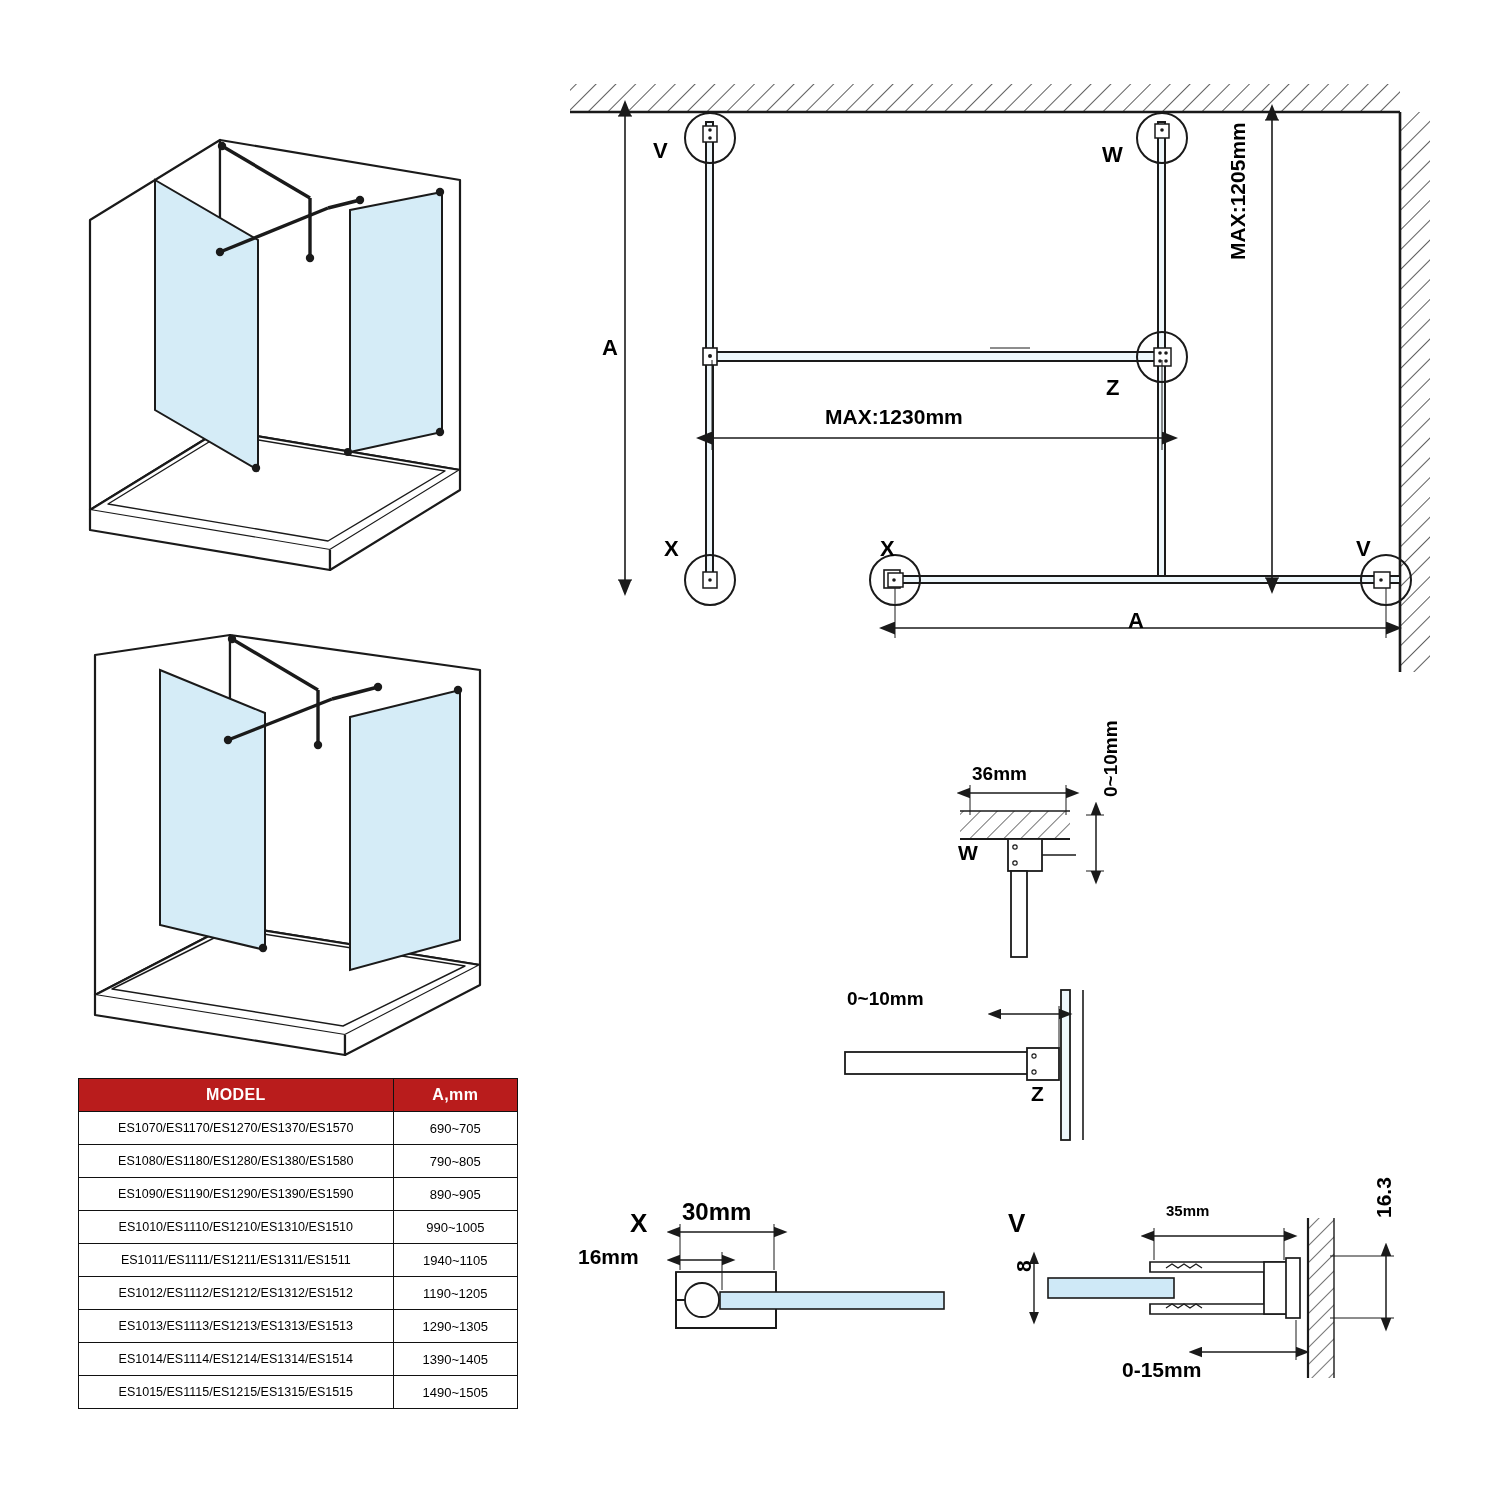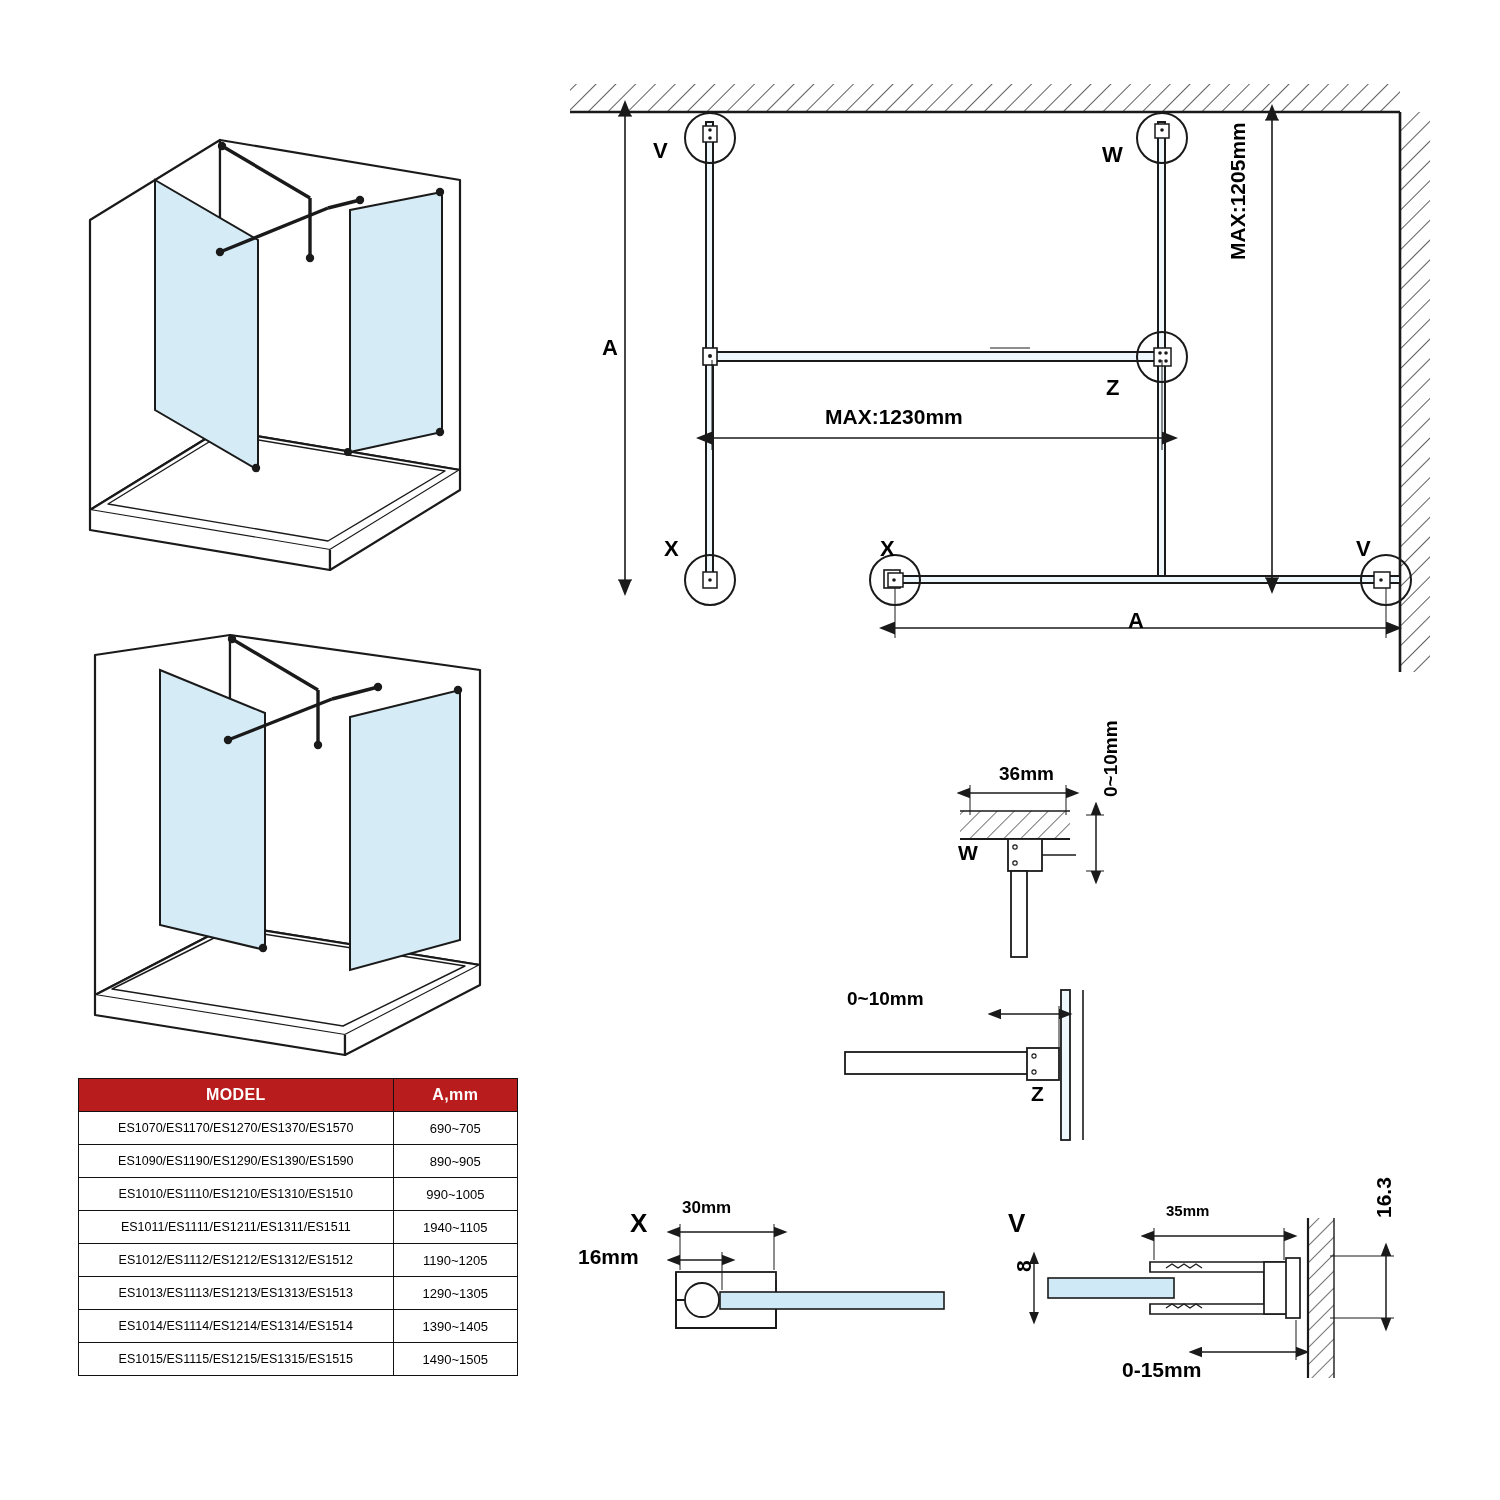--- a/index.html
+++ b/index.html
@@ -99,20 +99,24 @@
   <thead>
     <tr>
       <th>MODEL</th>
       <th>A,mm</th>
     </tr>
   </thead>
   <tbody>
     <tr>
         <td class="model">ES1070/ES1170/ES1270/ES1370/ES1570</td>
         <td class="a">690~705</td>
+      </tr>
+    <tr>
+        <td class="model">ES1080/ES1180/ES1280/ES1380/ES1580</td>
+        <td class="a">790~805</td>
       </tr>
     <tr>
         <td class="model">ES1090/ES1190/ES1290/ES1390/ES1590</td>
         <td class="a">890~905</td>
       </tr>
     <tr>
         <td class="model">ES1010/ES1110/ES1210/ES1310/ES1510</td>
         <td class="a">990~1005</td>
       </tr>
     <tr>
@@ -260,21 +264,21 @@
     <rect x="111" y="116" width="16" height="86" fill="#fff" stroke="#1a1a1a" stroke-width="1.8"></rect>
 
     <line x1="70" y1="38" x2="166" y2="38" stroke="#1a1a1a" stroke-width="1.5" marker-start="url(#awL)" marker-end="url(#awR)"></line>
     <line x1="70" y1="30" x2="70" y2="60" stroke="#1a1a1a" stroke-width="1"></line>
     <line x1="166" y1="30" x2="166" y2="60" stroke="#1a1a1a" stroke-width="1"></line>
 
     <line x1="196" y1="60" x2="196" y2="116" stroke="#1a1a1a" stroke-width="1.5" marker-start="url(#awL)" marker-end="url(#awR)"></line>
     <line x1="186" y1="60" x2="204" y2="60" stroke="#1a1a1a" stroke-width="1"></line>
     <line x1="186" y1="116" x2="204" y2="116" stroke="#1a1a1a" stroke-width="1"></line>
   </svg>
-  <div class="lbl" style="left:72px;top:8px;font-size:19px;margin-left:27px;">36mm</div>
+  <div class="lbl" style="left:72px;top:8px;font-size:19px;">36mm</div>
   <div class="lbl" style="left:58px;top:86px;font-size:21px;">W</div>
   <div class="lbl" style="left:200px;top:42px;font-size:19px;transform:rotate(-90deg);transform-origin:left top;">0~10mm</div>
 </div>
 
 <div class="abs" style="left:805px;top:990px;width:400px;height:150px;">
   <svg width="400" height="150" viewBox="0 0 400 150">
     <defs>
       <marker id="azL" markerWidth="11" markerHeight="11" refX="9" refY="3.5" orient="auto">
           <path d="M9,0 L0,3.5 L9,7 z" fill="#1a1a1a"></path>
         </marker>
@@ -320,21 +324,21 @@
     <line x1="176" y1="90" x2="176" y2="102" stroke="#1a1a1a" stroke-width="1.4"></line>
     <line x1="176" y1="119" x2="176" y2="132" stroke="#1a1a1a" stroke-width="1.4"></line>
 
     <line x1="80" y1="42" x2="174" y2="42" stroke="#1a1a1a" stroke-width="1.5" marker-start="url(#axL)" marker-end="url(#axR)"></line>
     <line x1="80" y1="34" x2="80" y2="80" stroke="#1a1a1a" stroke-width="1"></line>
     <line x1="174" y1="34" x2="174" y2="80" stroke="#1a1a1a" stroke-width="1"></line>
 
     <line x1="80" y1="70" x2="122" y2="70" stroke="#1a1a1a" stroke-width="1.5" marker-start="url(#axL)" marker-end="url(#axR)"></line>
     <line x1="122" y1="62" x2="122" y2="100" stroke="#1a1a1a" stroke-width="1"></line>
   </svg>
-  <div class="lbl" style="left:82px;top:8px;font-size:17px;">30mm</div>
+  <div class="lbl" style="left:82px;top:8px;font-size:24px;">30mm</div>
   <div class="lbl" style="left:-22px;top:55px;font-size:21px;">16mm</div>
   <div class="lbl" style="left:30px;top:18px;font-size:26px;">X</div>
 </div>
 
 <div class="abs" style="left:990px;top:1190px;width:440px;height:200px;">
   <svg width="440" height="200" viewBox="0 0 440 200">
     <defs>
       <pattern id="hv" width="12" height="12" patternTransform="rotate(45)" patternUnits="userSpaceOnUse">
         <line x1="0" y1="0" x2="0" y2="12" stroke="#1a1a1a" stroke-width="1.2"></line>
       </pattern>

